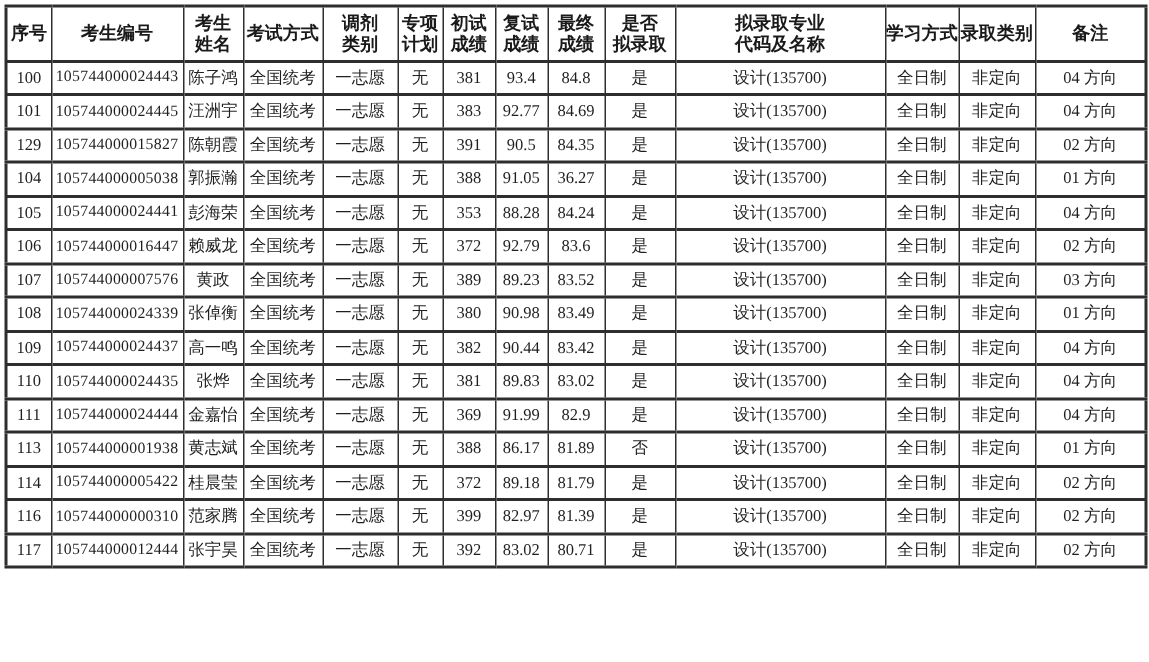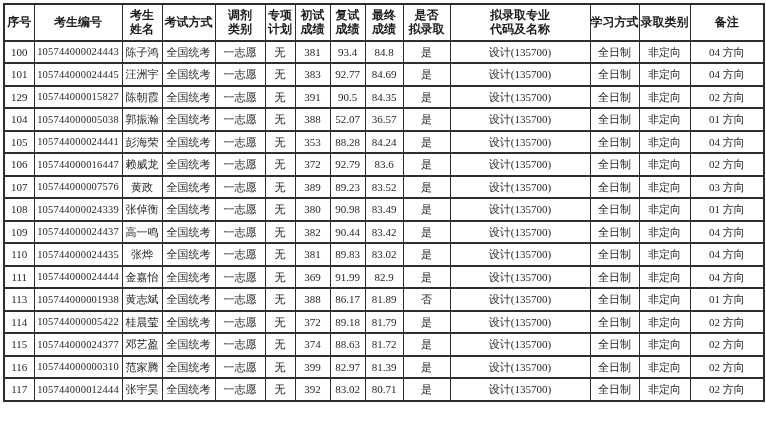--- a/index.html
+++ b/index.html
@@ -115,22 +115,22 @@
           <td class="c13">02 方向</td>
         </tr>
         <tr>
           <td class="c0">104</td>
           <td class="c1">105744000005038</td>
           <td class="c2">郭振瀚</td>
           <td class="c3">全国统考</td>
           <td class="c4">一志愿</td>
           <td class="c5">无</td>
           <td class="c6">388</td>
-          <td class="c7">52.07</td>
-          <td class="c8">36.57</td>
+          <td class="c7">91.05</td>
+          <td class="c8">36.27</td>
           <td class="c9">是</td>
           <td class="c10">设计(135700)</td>
           <td class="c11">全日制</td>
           <td class="c12">非定向</td>
           <td class="c13">01 方向</td>
         </tr>
         <tr>
           <td class="c0">105</td>
           <td class="c1">105744000024441</td>
           <td class="c2">彭海荣</td>
@@ -261,36 +261,20 @@
         <tr>
           <td class="c0">114</td>
           <td class="c1">105744000005422</td>
           <td class="c2">桂晨莹</td>
           <td class="c3">全国统考</td>
           <td class="c4">一志愿</td>
           <td class="c5">无</td>
           <td class="c6">372</td>
           <td class="c7">89.18</td>
           <td class="c8">81.79</td>
-          <td class="c9">是</td>
-          <td class="c10">设计(135700)</td>
-          <td class="c11">全日制</td>
-          <td class="c12">非定向</td>
-          <td class="c13">02 方向</td>
-        </tr>
-        <tr>
-          <td class="c0">115</td>
-          <td class="c1">105744000024377</td>
-          <td class="c2">邓艺盈</td>
-          <td class="c3">全国统考</td>
-          <td class="c4">一志愿</td>
-          <td class="c5">无</td>
-          <td class="c6">374</td>
-          <td class="c7">88.63</td>
-          <td class="c8">81.72</td>
           <td class="c9">是</td>
           <td class="c10">设计(135700)</td>
           <td class="c11">全日制</td>
           <td class="c12">非定向</td>
           <td class="c13">02 方向</td>
         </tr>
         <tr>
           <td class="c0">116</td>
           <td class="c1">105744000000310</td>
           <td class="c2">范家腾</td>

